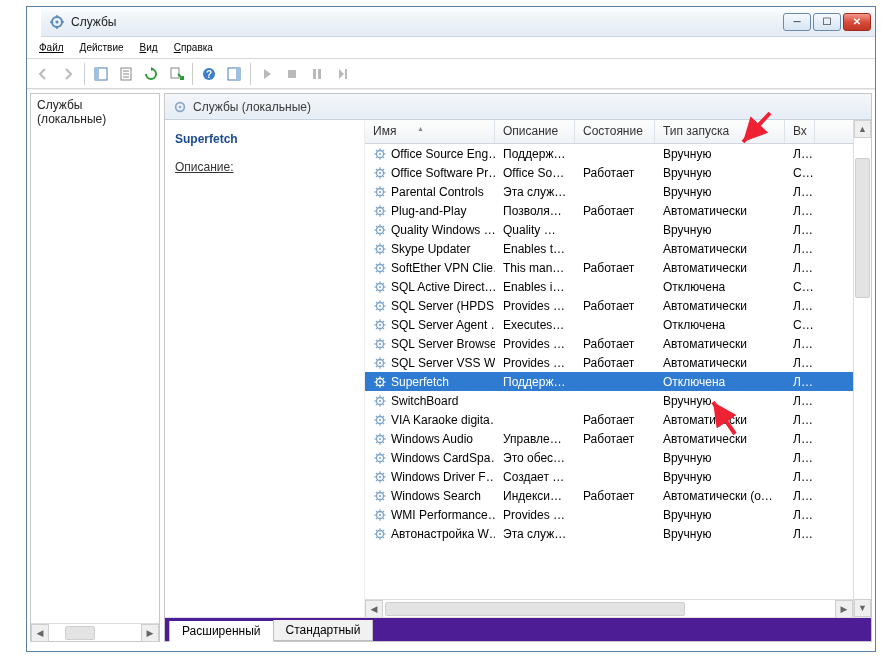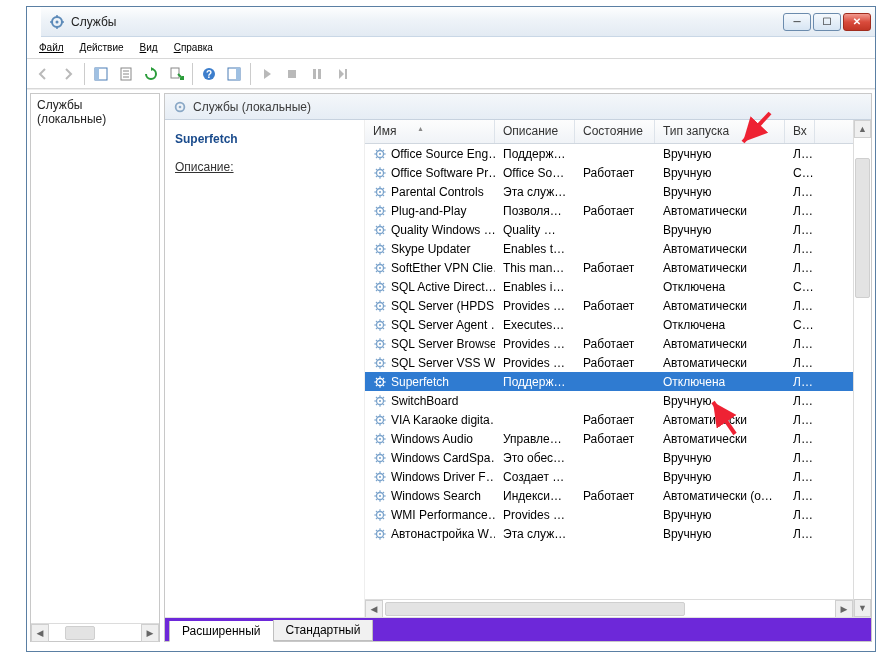--- a/index.html
+++ b/index.html
@@ -54,21 +54,21 @@
   .list-hscroll { height:18px; border-top:1px solid #dcdcdc; display:flex; align-items:center; }
   .list-hscroll .arrow { width:18px; height:18px; background:#efefef; border:1px solid #cfcfcf; display:flex; align-items:center; justify-content:center; font-size:9px; color:#666; }
   .list-hscroll .track { flex:1; height:16px; position:relative; }
   .list-hscroll .thumb { position:absolute; left:2px; width:300px; height:14px; top:1px; background:#e3e3e3; border:1px solid #cfcfcf; border-radius:2px; }
 
   .list-vscroll { width:18px; border-left:1px solid #dcdcdc; display:flex; flex-direction:column; }
   .list-vscroll .arrow { height:18px; background:#efefef; border:1px solid #cfcfcf; display:flex; align-items:center; justify-content:center; font-size:9px; color:#666; }
   .list-vscroll .track { flex:1; position:relative; }
   .list-vscroll .thumb { position:absolute; top:20px; left:1px; right:1px; height:140px; background:#e3e3e3; border:1px solid #cfcfcf; border-radius:2px; }
 
-  .tabs-footer { height:24px; display:flex; align-items:flex-end; border-top:1px solid #e0e0e0; padding-left:4px; background:#6d28d9; }
+  .tabs-footer { height:24px; display:flex; align-items:flex-end; border-top:1px solid #e0e0e0; padding-left:4px; background:#4c1d95; }
   .ftab { font-size:12px; padding:3px 12px; border:1px solid #bfbfbf; border-top:none; background:#fff; margin-right:-1px; position:relative; }
   .ftab.active { background:#fff; border-bottom:1px solid #fff; top:1px; }
   .ftab.inactive { background:#f1f1f1; }
 
   
   .arrow-overlay { position:absolute; pointer-events:none; }
   .arrow-overlay svg { display:block; }
 
   .col-name  { width:130px; }
   .col-desc  { width:80px; }

